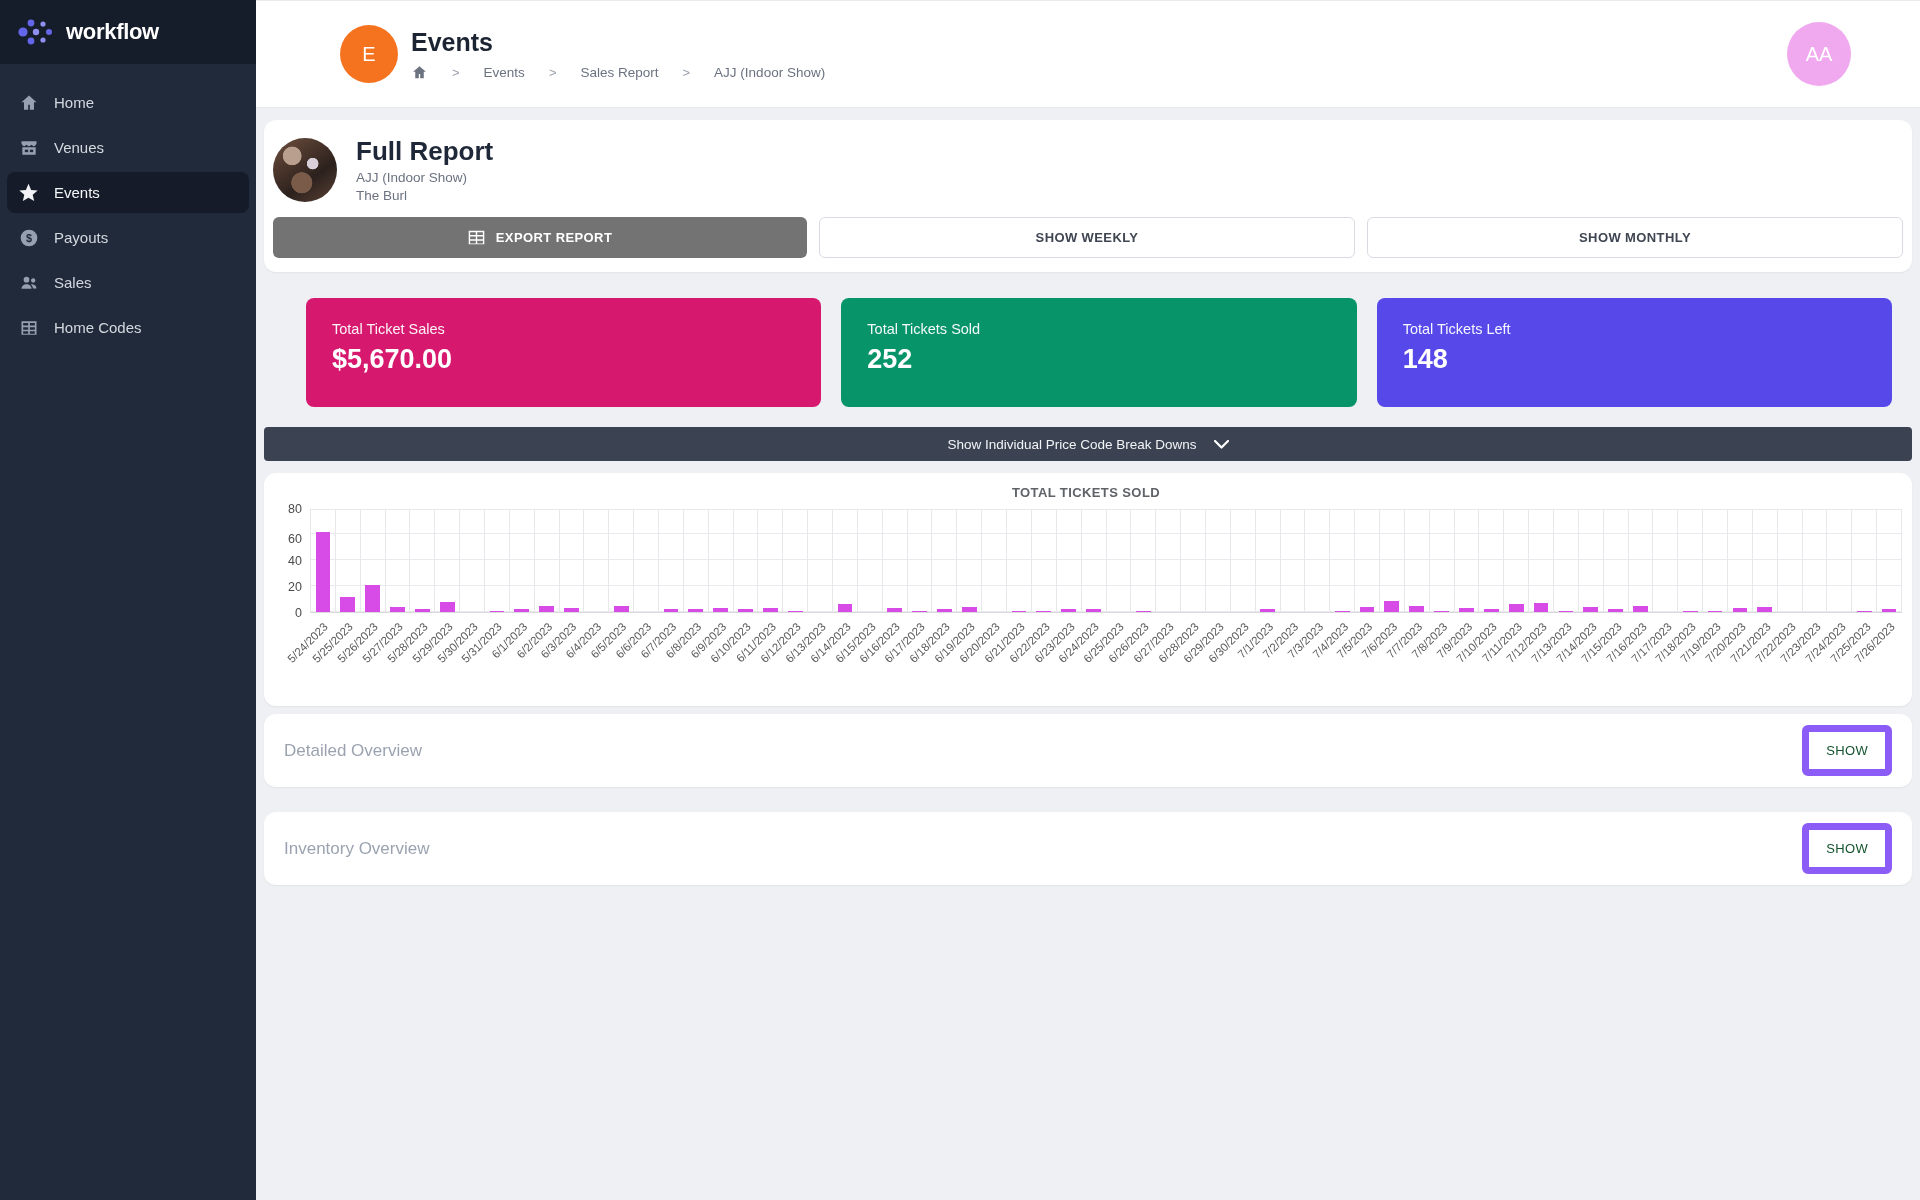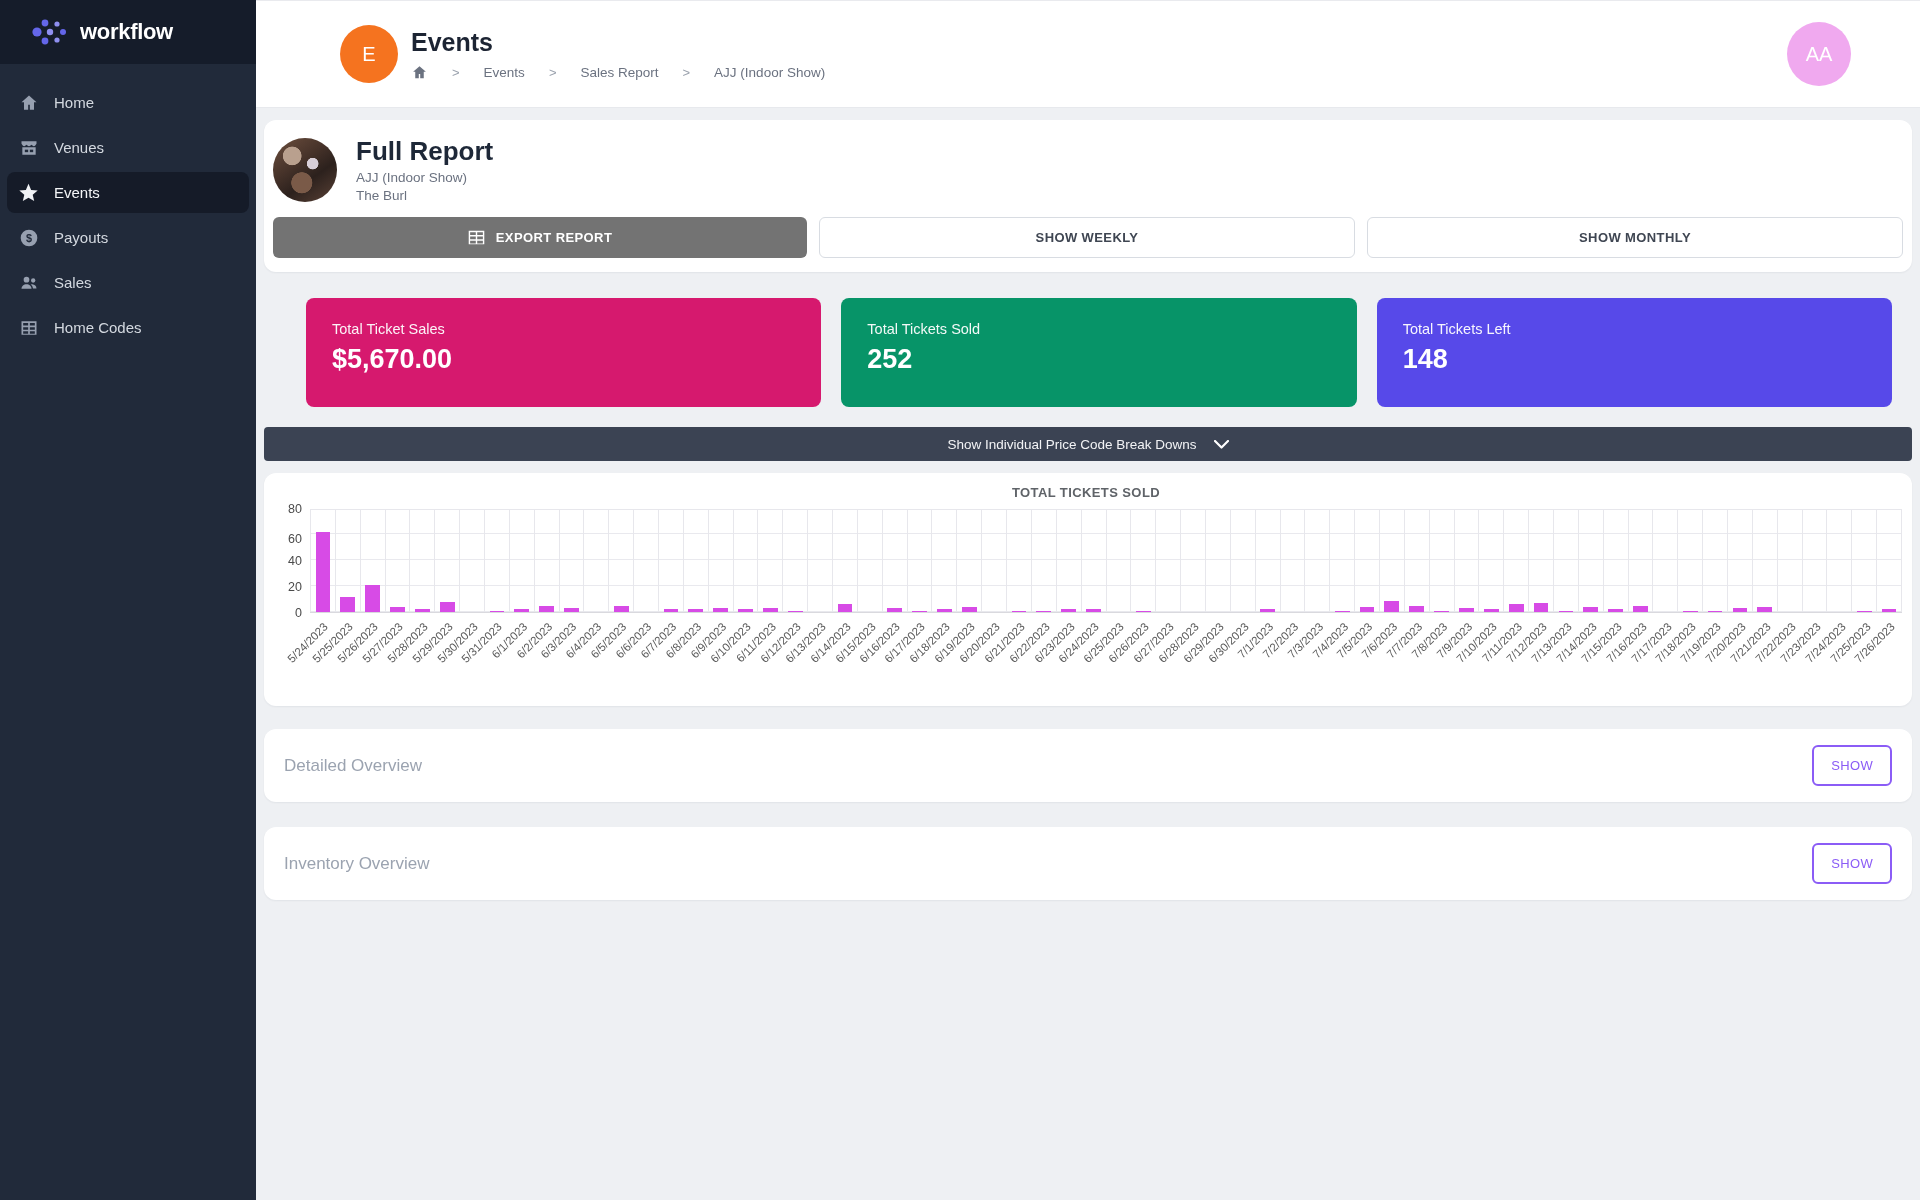--- a/index.html
+++ b/index.html
@@ -1,21 +1,21 @@
 <!DOCTYPE html>
 <html><head>
 <meta charset="utf-8">
 <style>
   * { margin:0; padding:0; box-sizing:border-box; }
   html,body { width:1920px; height:1200px; overflow:hidden; }
   body { font-family:"Liberation Sans", sans-serif; display:flex; background:#eef0f3; }
 
   
   .sidebar { width:256px; min-width:256px; height:1200px; background:#212a3a; display:flex; flex-direction:column; }
-  .logo-band { height:64px; background:#151c2a; display:flex; align-items:center; padding:0 32px; gap:12px; }
+  .logo-band { height:64px; background:#151c2a; display:flex; align-items:center; padding:0 18px; gap:12px; }
   .logo-mark { width:36px; height:34px; }
   .logo-text { color:#ffffff; font-size:22px; font-weight:700; letter-spacing:-0.3px; }
   .nav { margin-top:16px; display:flex; flex-direction:column; }
   .nav-item { display:flex; align-items:center; gap:15px; margin:2px 7px; padding:10px 11px; border-radius:8px; cursor:pointer; }
   .nav-item .nav-icon { width:21px; height:21px; display:flex; align-items:center; justify-content:center; color:#97a0b0; }
   .nav-item .nav-label { color:#d4d9e0; font-size:15px; }
   .nav-item.active { background:#151b28; }
   .nav-item.active .nav-icon { color:#f1f3f6; }
   .nav-item.active .nav-label { color:#f4f6f8; }
 
@@ -70,24 +70,24 @@
   .plot { display:flex; height:104px; align-items:flex-end; border-top:1px solid #e7e7ec; border-bottom:1px solid #d9d9de;
     background:repeating-linear-gradient(to top, #e9e9ee 0 1px, transparent 1px 26px); }
   .slot { flex:1; height:100%; border-right:1px solid #e7e7ec; display:flex; align-items:flex-end; justify-content:center; }
   .slot:first-child { border-left:1px solid #e7e7ec; }
   .bar { width:62%; }
   .xlabels { display:flex; height:72px; }
   .xslot { flex:1; position:relative; }
   .xlabel { position:absolute; top:8px; right:50%; transform:rotate(-45deg); transform-origin:top right; white-space:nowrap; font-size:11.5px; color:#5a5a5a; line-height:1; }
 
   
-  .panel { margin-top:23px; height:73px; display:flex; align-items:center; padding:0 20px; }
+  .panel { margin-top:8px; height:73px; display:flex; align-items:center; padding:0 20px; }
   .panel + .panel { margin-top:25px; }
   .panel-label { flex:1; font-size:17px; color:#9ba3b0; }
-  .show-btn { background:#ffffff; border:2px solid #8b5cf6; border-radius:6px; padding:11px 17px; font-size:13px; color:#8b5cf6; letter-spacing:0.3px; cursor:pointer; font-family:"Liberation Sans", sans-serif; }
+  .show-btn { background:#ffffff; border:7px solid #8b5cf6; border-radius:6px; padding:11px 17px; font-size:13px; color:#14532d; letter-spacing:0.3px; cursor:pointer; font-family:"Liberation Sans", sans-serif; }
 
   svg { display:block; }
 </style>
 </head>
 <body>
 
 <aside class="sidebar">
   <div class="logo-band">
     <svg class="logo-mark" viewBox="0 0 36 34">
       <circle cx="5" cy="17" r="4.6" fill="#6466e9"></circle>

